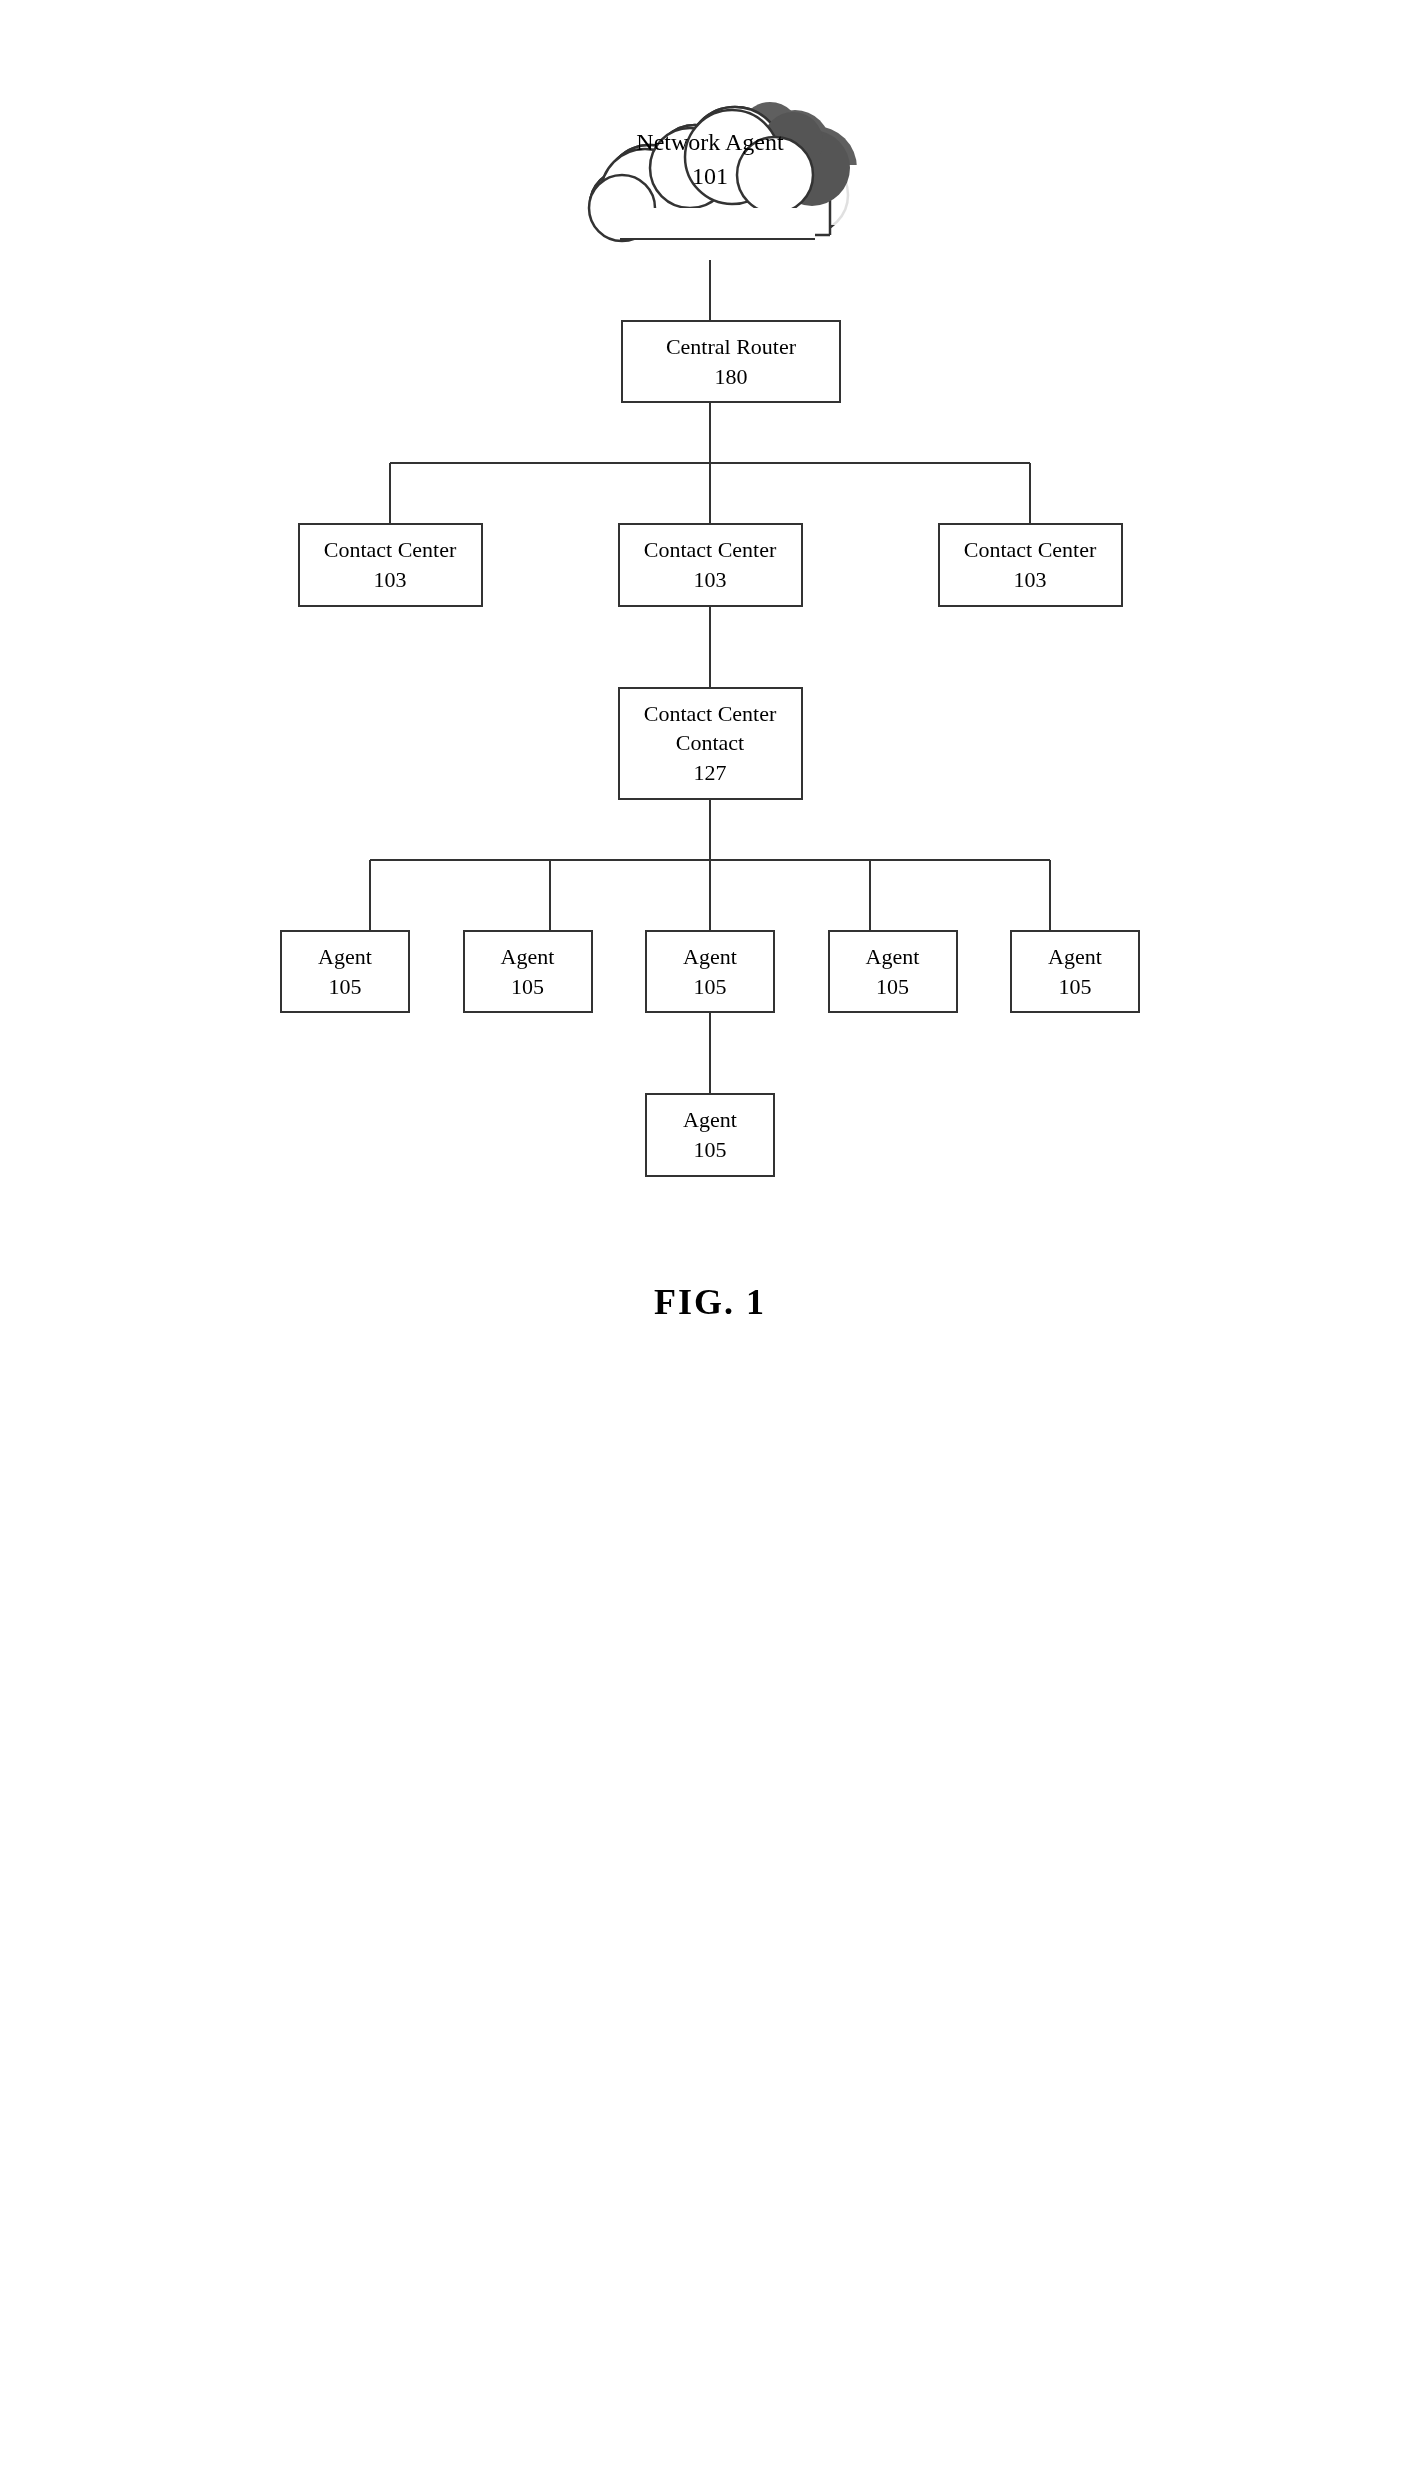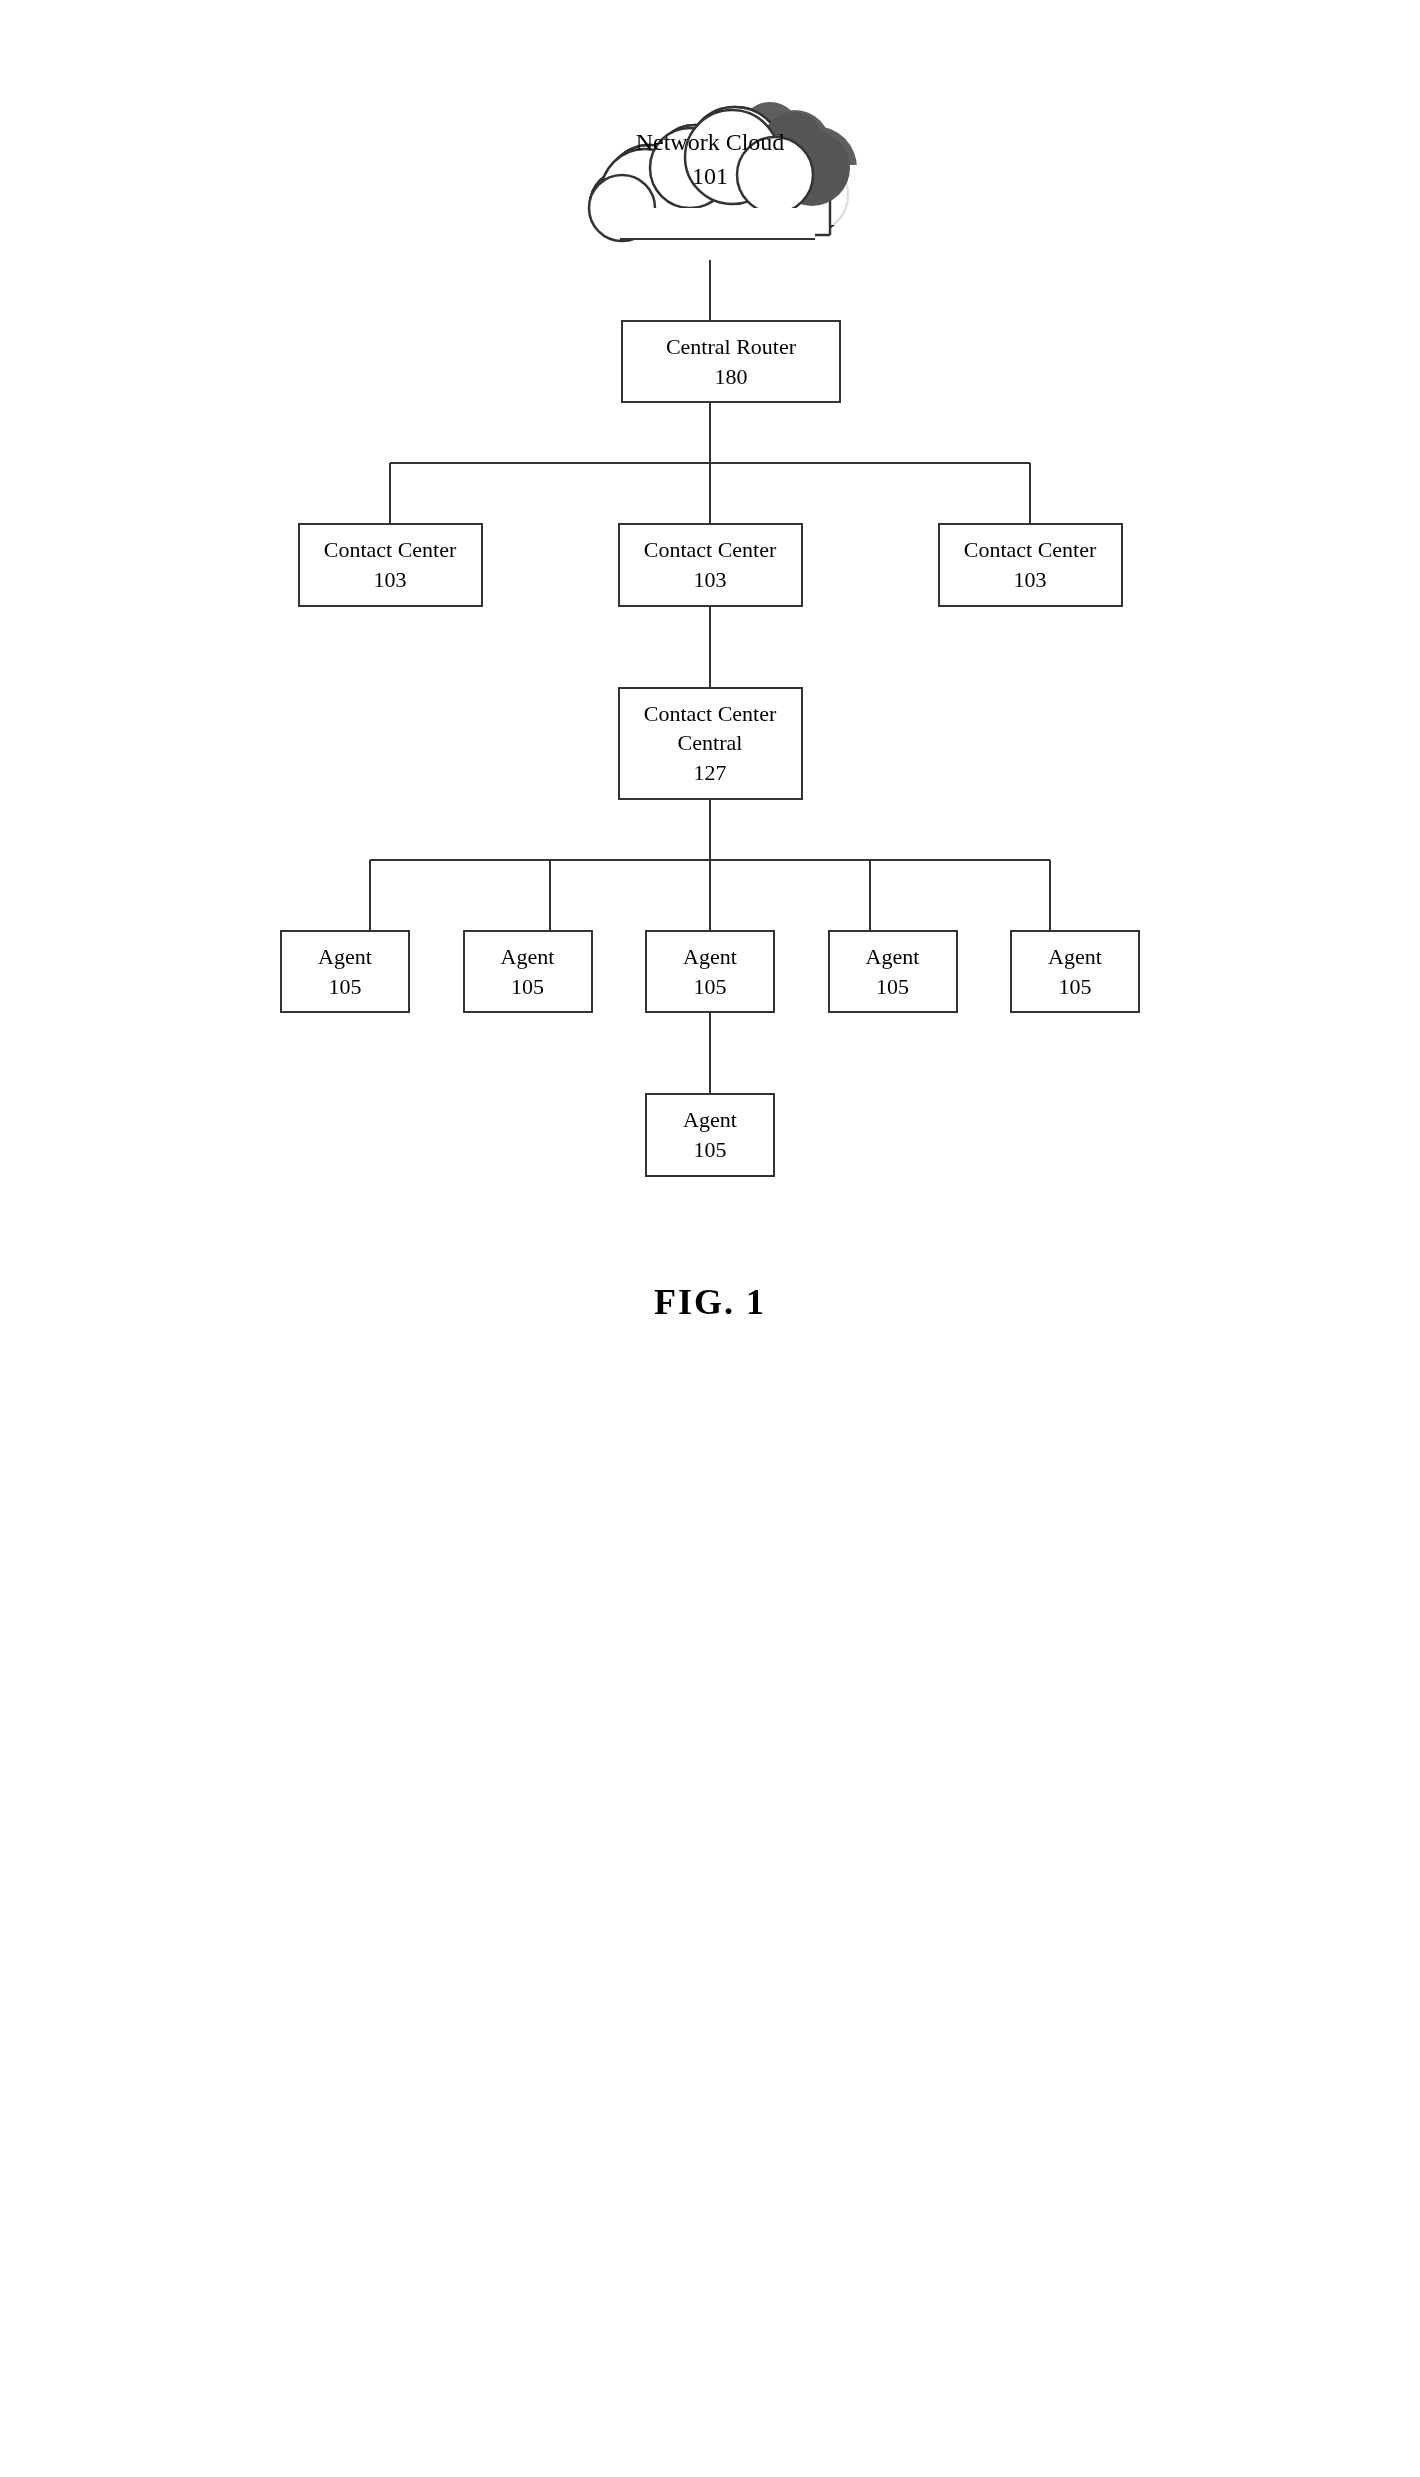--- a/index.html
+++ b/index.html
@@ -140,21 +140,21 @@
         <circle cx="95" cy="133" r="44"></circle>
         <circle cx="140" cy="108" r="40"></circle>
         <circle cx="182" cy="97" r="47"></circle>
         <circle cx="225" cy="115" r="38"></circle>
         <circle cx="72" cy="148" r="33"></circle>
       </g>
       <rect x="70" y="148" width="195" height="32" fill="#fff" stroke="none"></rect>
       <line x1="70" y1="179" x2="265" y2="179" stroke="#333" stroke-width="2"></line>
     </svg>
     <div class="cloud-label">
-      <span>Network Cloud</span><br>
+      <span>Network Agent</span><br>
       <span>101</span>
     </div>
   </div>
 
   <div class="connector-vertical" style="height: 60px;"></div>
 
   <div class="node-box central-router-box">
     <span>Central Router</span><br>
     <span>180</span>
   </div>
@@ -199,21 +199,21 @@
   </div>
 
   <div style="position:relative; width:860px; height:80px;">
     <svg width="860" height="80" viewBox="0 0 860 80" style="display:block;">
       <line x1="430" y1="0" x2="430" y2="80" stroke="#333" stroke-width="2"></line>
     </svg>
   </div>
 
   <div class="node-box cc-router-box">
     <span>Contact Center</span><br>
-    <span>Central</span><br>
+    <span>Contact</span><br>
     <span>127</span>
   </div>
 
   <div style="position:relative; width:860px; height:130px;">
     <svg width="860" height="130" viewBox="0 0 860 130" style="display:block;">
 
       <line x1="430" y1="0" x2="430" y2="60" stroke="#333" stroke-width="2"></line>
 
       <line x1="90" y1="60" x2="770" y2="60" stroke="#333" stroke-width="2"></line>
 

